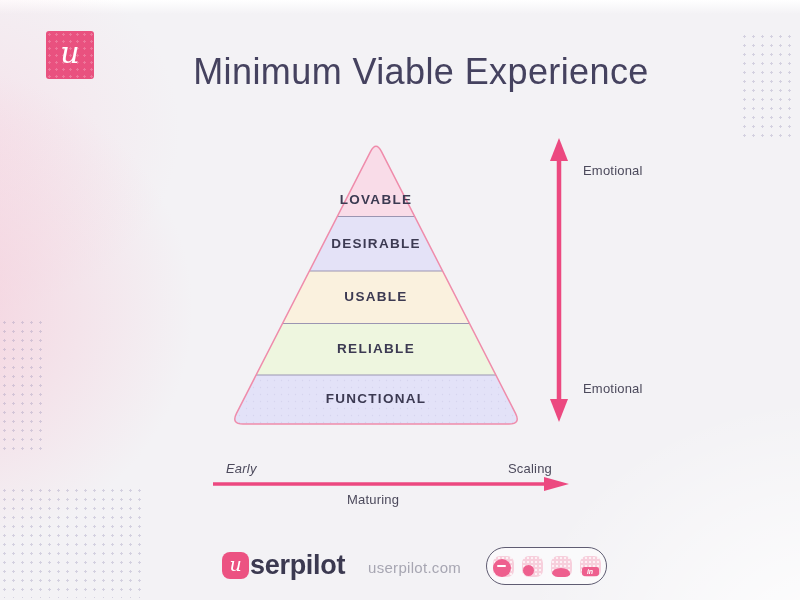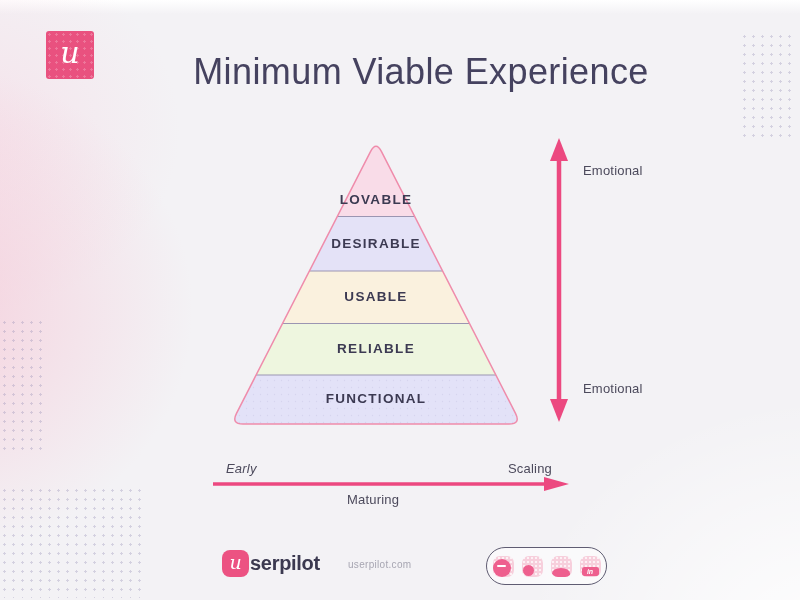--- a/index.html
+++ b/index.html
@@ -60,24 +60,24 @@
   }
   .footer-badge{
     width:27px;height:27px;border-radius:8px;background:#ec5282;
     display:flex;align-items:center;justify-content:center;flex:0 0 auto;
   }
   .footer-badge .u{
     color:#fff;font-family:"DejaVu Serif",serif;font-style:italic;font-size:19px;
     line-height:1;transform:translateY(-1px);
   }
   .footer-wordmark{
-    font-size:20px;font-weight:700;color:#3b3950;letter-spacing:-0.3px;margin-left:1px;
+    font-size:27px;font-weight:700;color:#3b3950;letter-spacing:-0.3px;margin-left:1px;
   }
   .footer-site{
-    position:absolute;left:348px;top:559px;font-size:10px;color:#a7a6b2;letter-spacing:0.3px;
+    position:absolute;left:368px;top:559px;font-size:15px;color:#a7a6b2;letter-spacing:0.3px;
   }
   .social-pill{
     position:absolute;left:486px;top:547px;width:121px;height:38px;
     border:1.2px solid #5f5c72;border-radius:19px;background:rgba(255,255,255,0.55);
     display:flex;align-items:center;justify-content:center;gap:8px;box-sizing:border-box;
   }
   .soc{
     position:relative;width:21px;height:21px;border-radius:7px;flex:0 0 auto;
     background-color:#f7cfdc;
     background-image: radial-gradient(rgba(255,255,255,0.7) 0.8px, transparent 0.9px);

